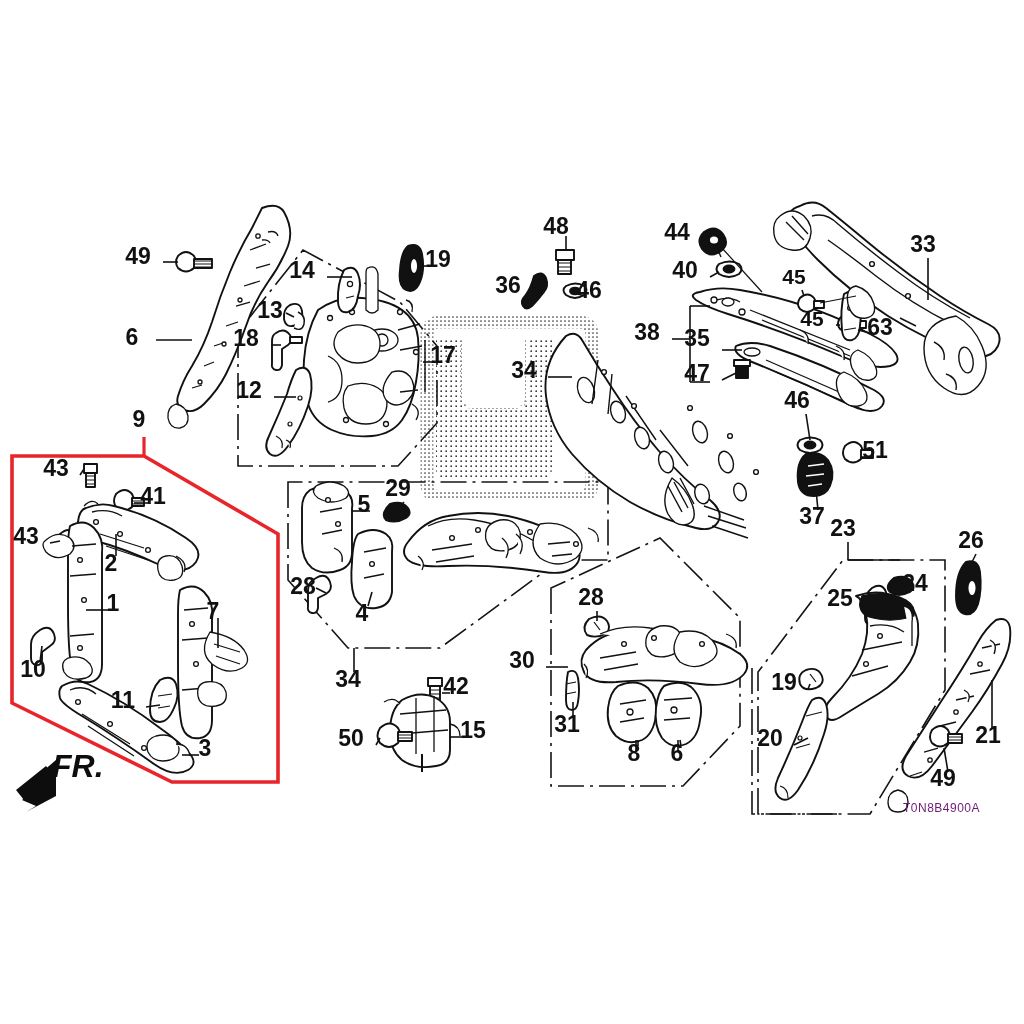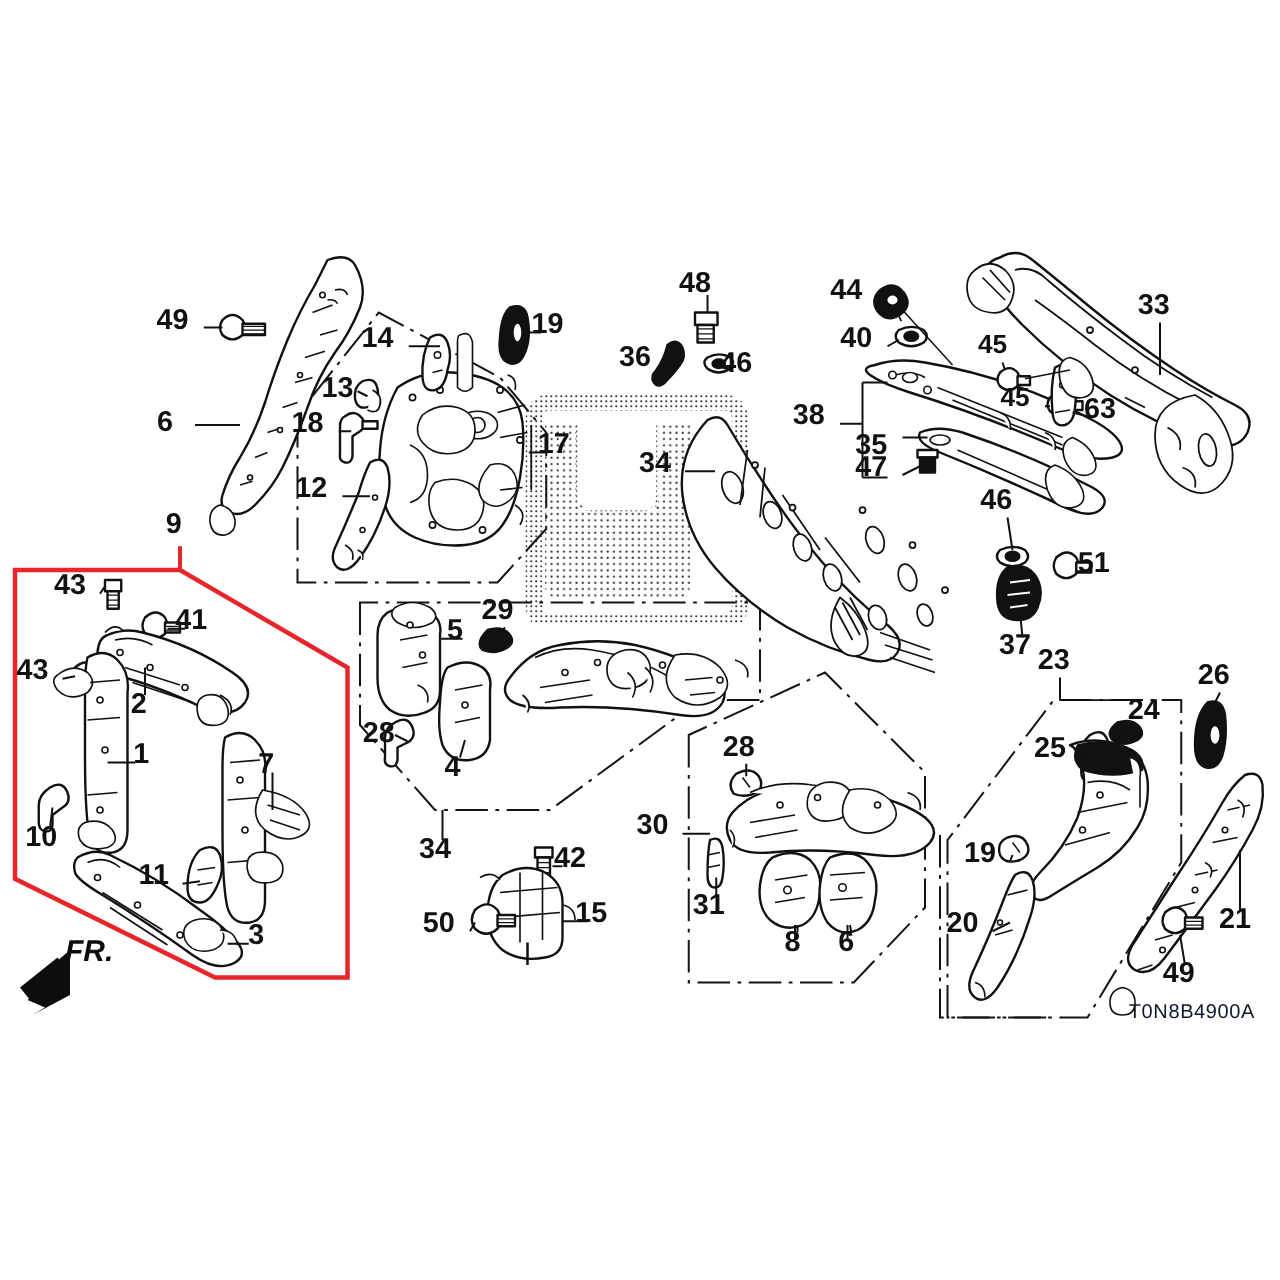--- a/index.html
+++ b/index.html
@@ -22,29 +22,29 @@
     font-weight:700;
     color:#111111;
     line-height:1;
     white-space:nowrap;
     -webkit-font-smoothing:antialiased;
   }
   .lbl.sm{font-size:21px;}
   .code{
     position:absolute;
     font-family:"Liberation Sans", sans-serif;
-    font-size:16px;
+    font-size:12px;
     letter-spacing:0.5px;
-    color:#0f172a;
+    color:#701a75;
     white-space:nowrap;
   }
   .frtxt{
     position:absolute;
     font-family:"Liberation Sans", sans-serif;
-    font-size:24px;
+    font-size:32px;
     font-weight:700;
     font-style:italic;
     color:#0d0d0d;
     white-space:nowrap;
   }
 </style>
 </head>
 <body>
 
 <div id="sheet">
@@ -581,21 +581,21 @@
   <div class="lbl" style="left:249px;top:390px;transform:translate(-50%,-50%)">12</div>
   <div class="lbl" style="left:443px;top:355px;transform:translate(-50%,-50%)">17</div>
   <div class="lbl" style="left:438px;top:259px;transform:translate(-50%,-50%)">19</div>
   <div class="lbl" style="left:556px;top:226px;transform:translate(-50%,-50%)">48</div>
   <div class="lbl" style="left:508px;top:285px;transform:translate(-50%,-50%)">36</div>
   <div class="lbl" style="left:589px;top:290px;transform:translate(-50%,-50%)">46</div>
   <div class="lbl" style="left:524px;top:370px;transform:translate(-50%,-50%)">34</div>
   <div class="lbl" style="left:677px;top:232px;transform:translate(-50%,-50%)">44</div>
   <div class="lbl" style="left:685px;top:270px;transform:translate(-50%,-50%)">40</div>
   <div class="lbl" style="left:647px;top:332px;transform:translate(-50%,-50%)">38</div>
-  <div class="lbl" style="left:697px;top:356px;transform:translate(-50%,-50%)">35</div>
+  <div class="lbl" style="left:697px;top:338px;transform:translate(-50%,-50%)">35</div>
   <div class="lbl" style="left:697px;top:373px;transform:translate(-50%,-50%)">47</div>
   <div class="lbl sm" style="left:794px;top:276px;transform:translate(-50%,-50%)">45</div>
   <div class="lbl sm" style="left:812px;top:318px;transform:translate(-50%,-50%)">45</div>
   <div class="lbl" style="left:880px;top:327px;transform:translate(-50%,-50%)">63</div>
   <div class="lbl" style="left:923px;top:244px;transform:translate(-50%,-50%)">33</div>
   <div class="lbl" style="left:797px;top:400px;transform:translate(-50%,-50%)">46</div>
   <div class="lbl" style="left:875px;top:450px;transform:translate(-50%,-50%)">51</div>
   <div class="lbl" style="left:812px;top:516px;transform:translate(-50%,-50%)">37</div>
   <div class="lbl" style="left:843px;top:528px;transform:translate(-50%,-50%)">23</div>
   <div class="lbl" style="left:971px;top:540px;transform:translate(-50%,-50%)">26</div>
@@ -616,21 +616,21 @@
   <div class="lbl" style="left:348px;top:679px;transform:translate(-50%,-50%)">34</div>
   <div class="lbl" style="left:456px;top:686px;transform:translate(-50%,-50%)">42</div>
   <div class="lbl" style="left:351px;top:738px;transform:translate(-50%,-50%)">50</div>
   <div class="lbl" style="left:473px;top:730px;transform:translate(-50%,-50%)">15</div>
   <div class="lbl" style="left:522px;top:660px;transform:translate(-50%,-50%)">30</div>
   <div class="lbl" style="left:591px;top:597px;transform:translate(-50%,-50%)">28</div>
   <div class="lbl" style="left:567px;top:724px;transform:translate(-50%,-50%)">31</div>
   <div class="lbl" style="left:634px;top:753px;transform:translate(-50%,-50%)">8</div>
   <div class="lbl" style="left:677px;top:753px;transform:translate(-50%,-50%)">6</div>
   <div class="lbl" style="left:840px;top:598px;transform:translate(-50%,-50%)">25</div>
-  <div class="lbl" style="left:915px;top:568px;transform:translate(-50%,-50%)">24</div>
+  <div class="lbl" style="left:915px;top:583px;transform:translate(-50%,-50%)">24</div>
   <div class="lbl" style="left:784px;top:682px;transform:translate(-50%,-50%)">19</div>
   <div class="lbl" style="left:770px;top:738px;transform:translate(-50%,-50%)">20</div>
   <div class="lbl" style="left:988px;top:735px;transform:translate(-50%,-50%)">21</div>
   <div class="lbl" style="left:943px;top:778px;transform:translate(-50%,-50%)">49</div>
 
   <div class="frtxt" style="left:52px;top:748px;">FR.</div>
 
   <div class="code" style="left:903px;top:801px;">T0N8B4900A</div>
 
 </div>

